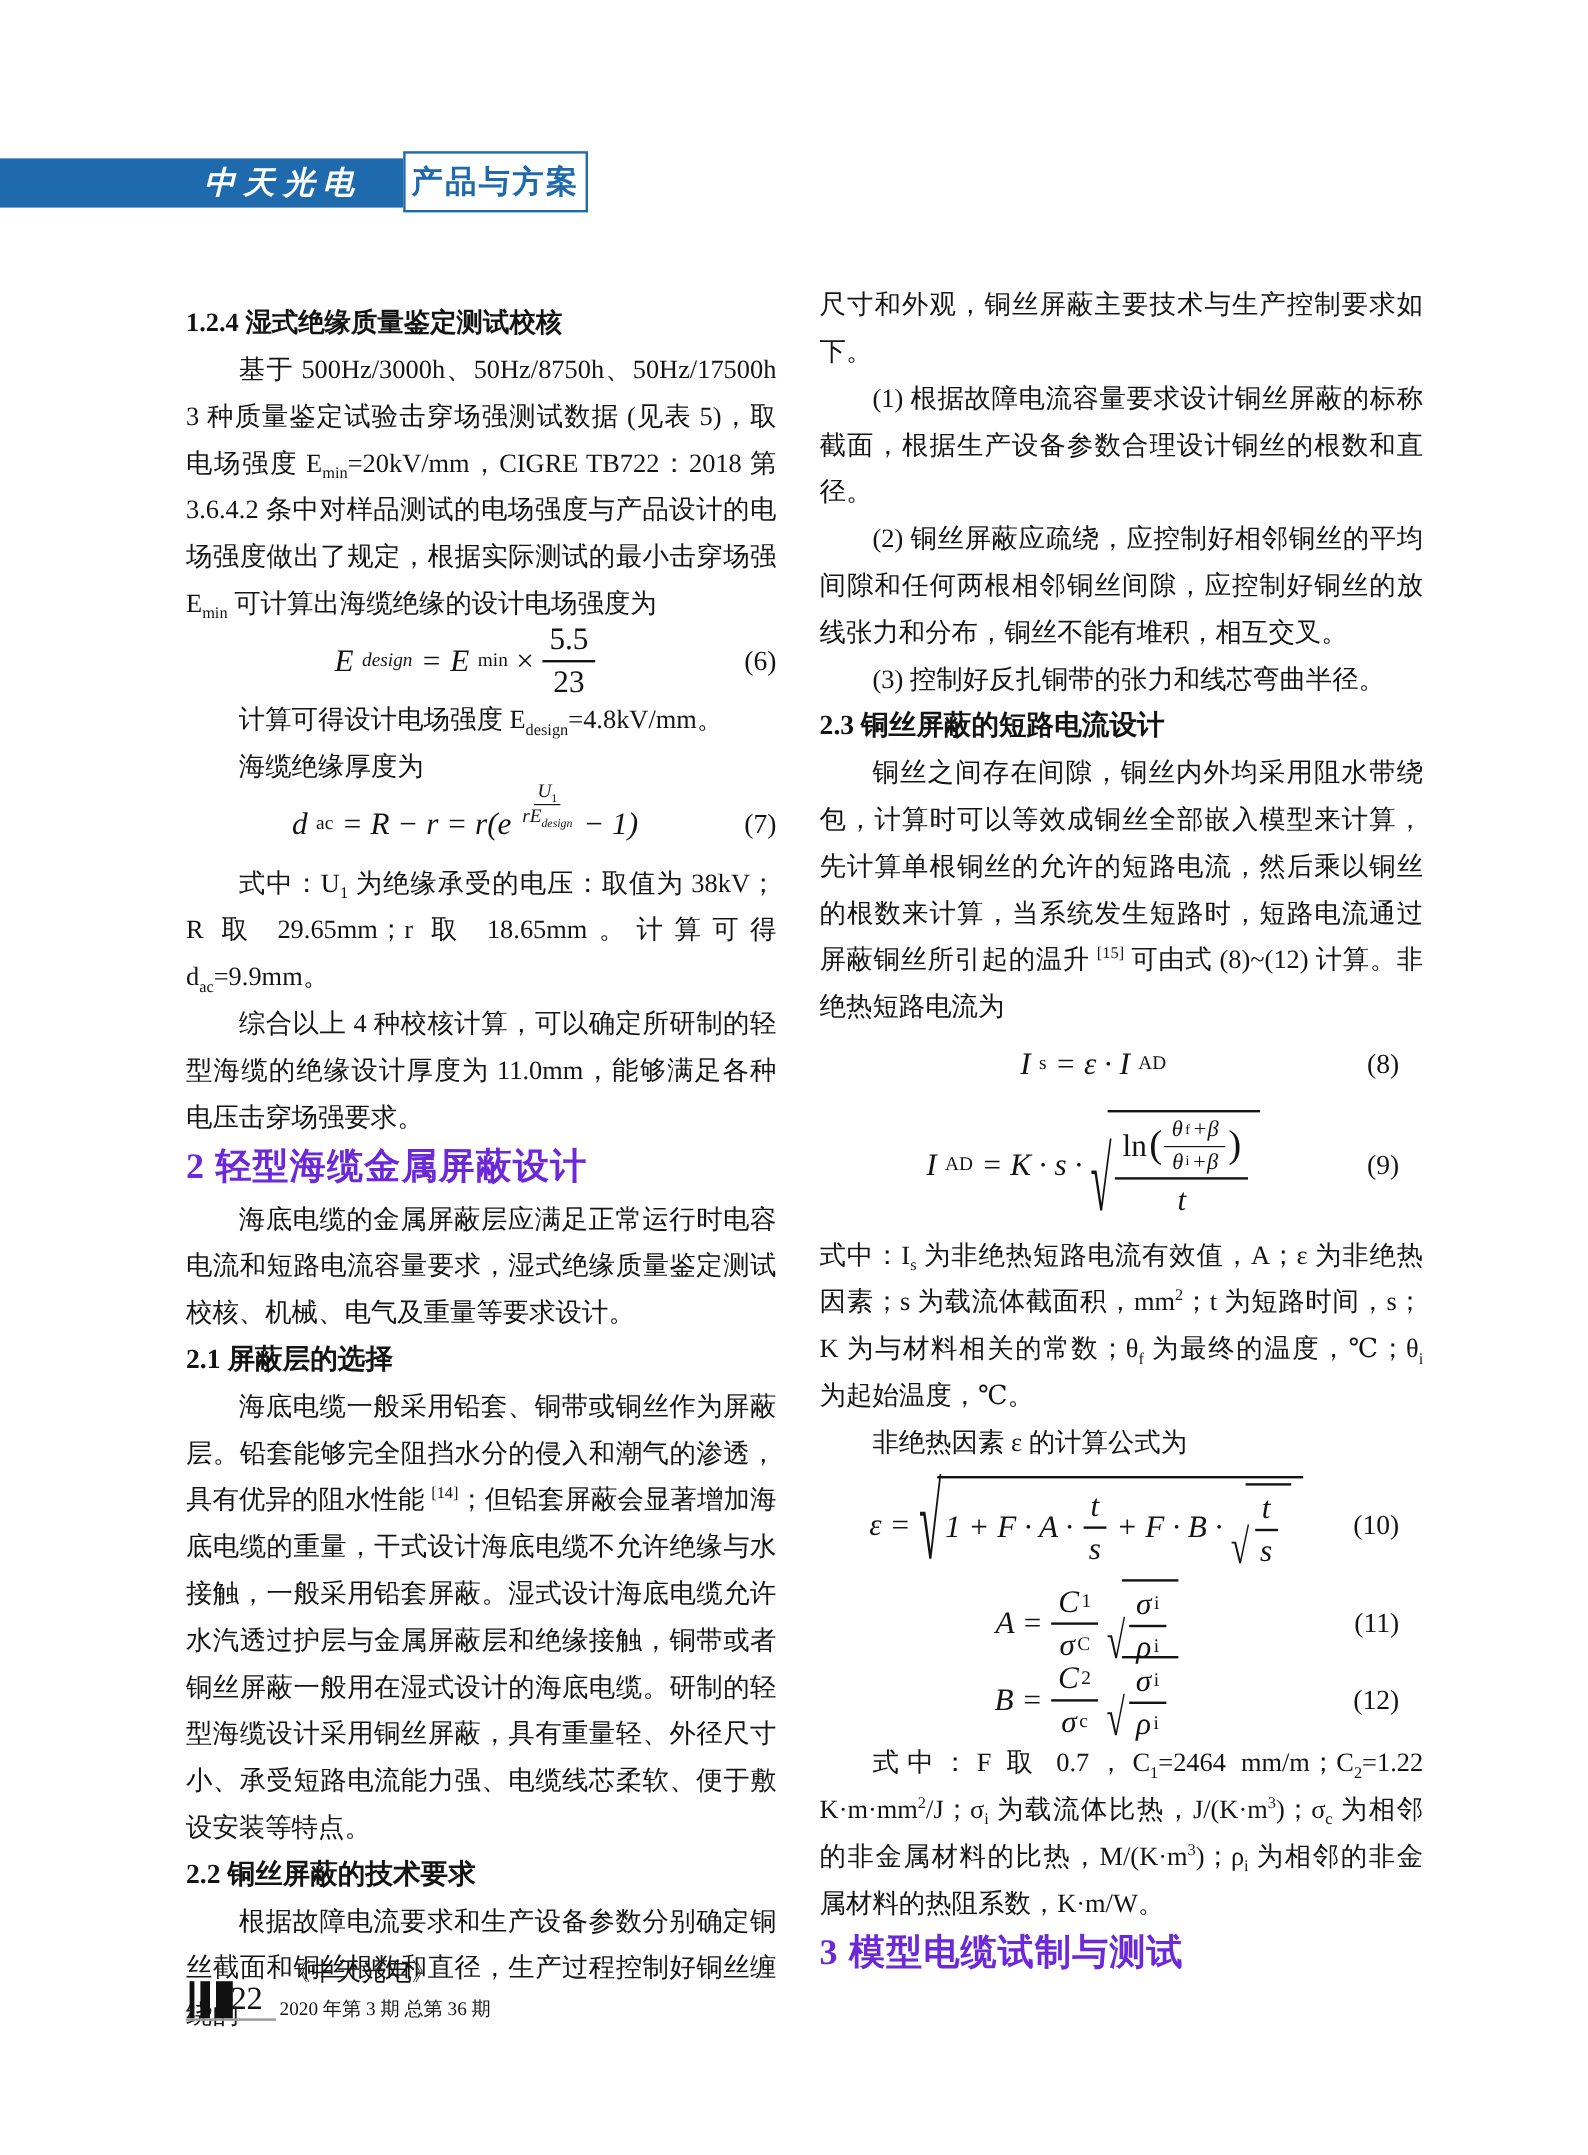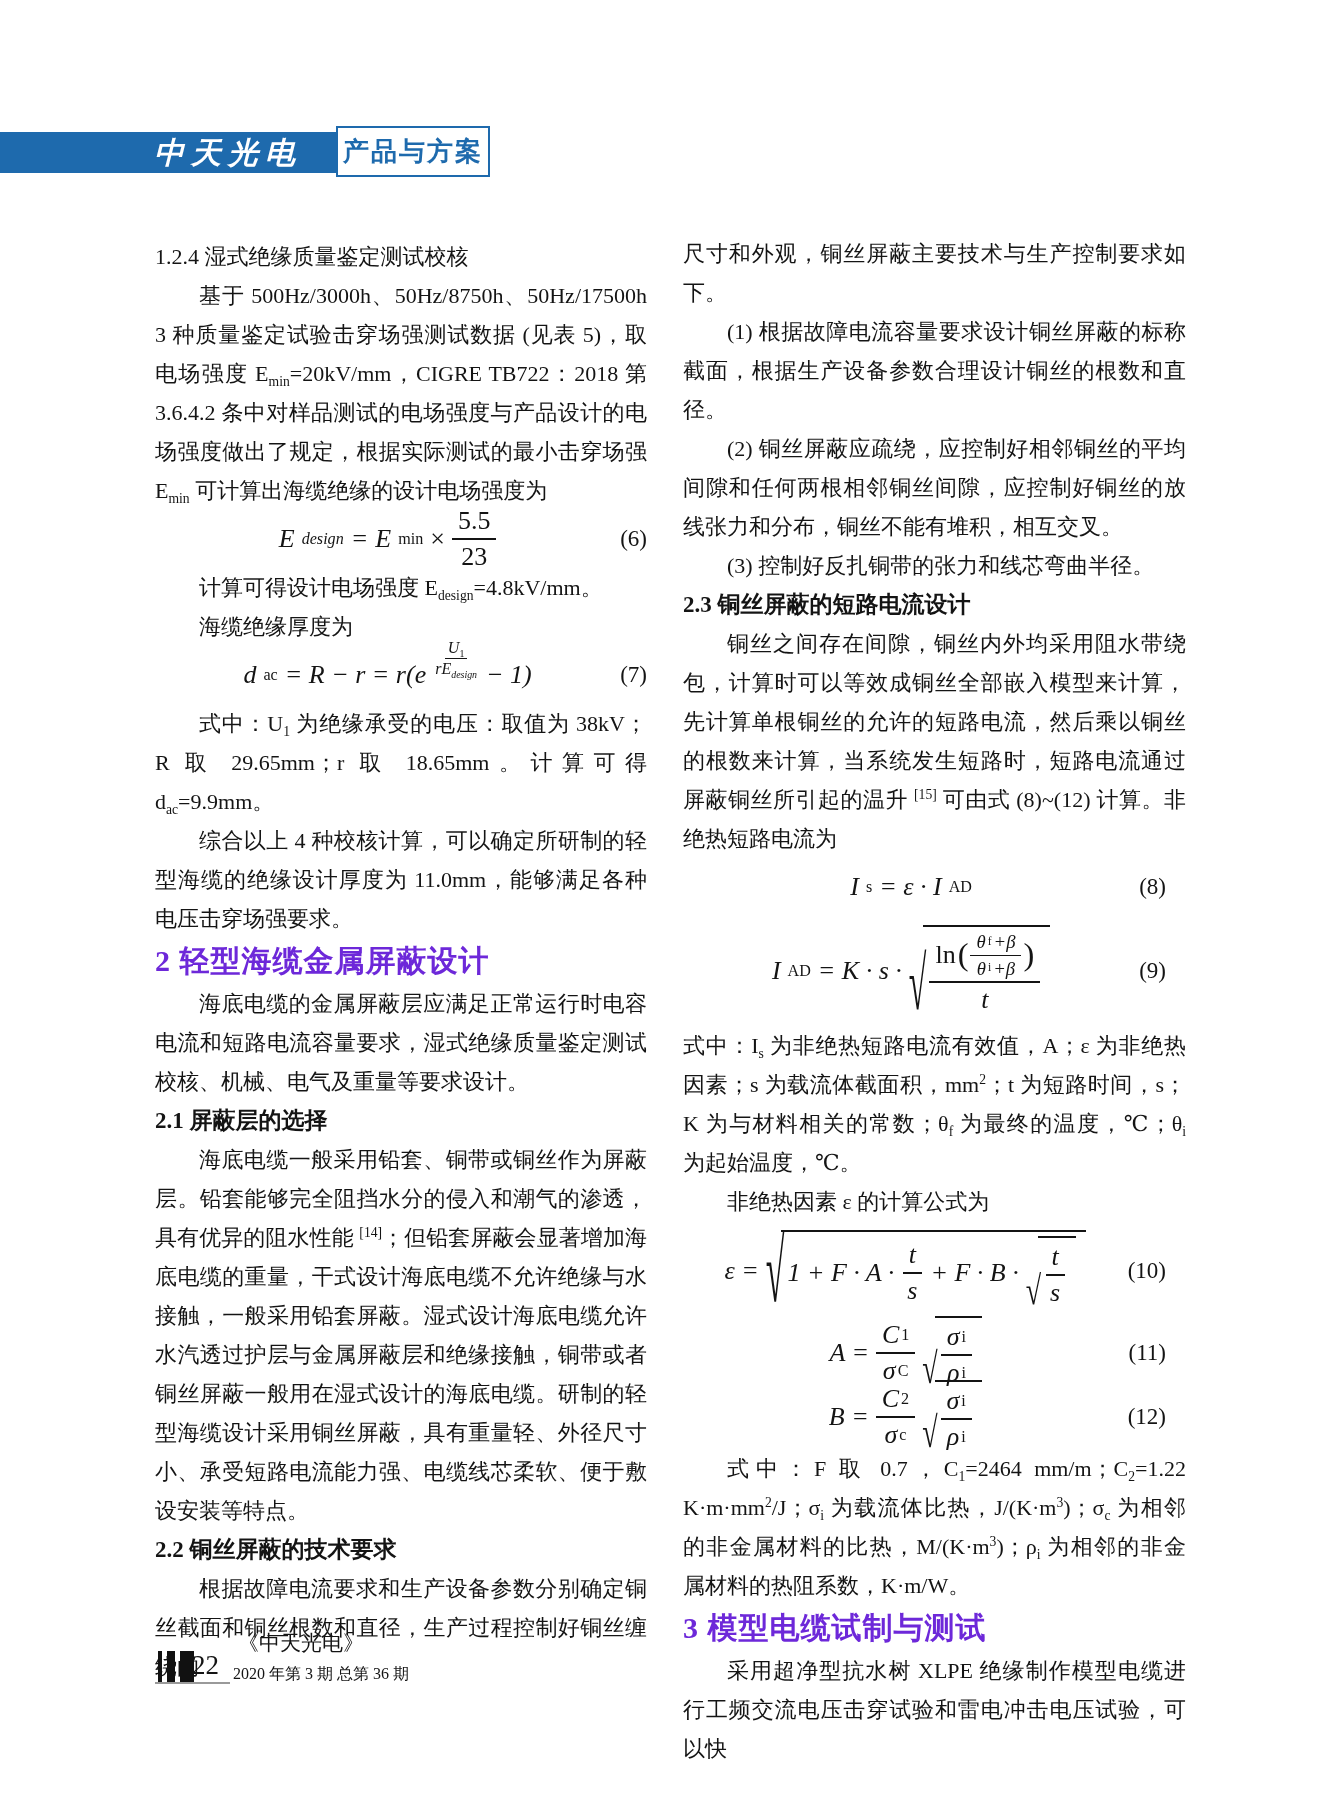--- a/index.html
+++ b/index.html
@@ -7,40 +7,40 @@
     position:relative; width:1323px; height:1796px; background:#ffffff;
     font-family:"Liberation Serif","DejaVu Serif",serif; color:#141414;
     overflow:hidden; margin:0 auto;
   }
   
   .header-bar {
     position:absolute; left:0; top:132px; width:336px; height:41px;
     background:#1e6aad; display:flex; align-items:center; justify-content:flex-end;
   }
   .brand {
-    color:#ffffff; font-weight:bold; font-style:italic; font-size:30px;
+    color:#ffffff; font-weight:bold; font-style:italic; font-size:26px;
     letter-spacing:7px; padding-right:34px; line-height:1;
     font-family:"Liberation Serif",serif;
   }
   .tab-box {
     position:absolute; left:336px; top:126px; width:154px; height:51px;
     background:#ffffff; border:2px solid #1e6aad; box-sizing:border-box;
     display:flex; align-items:center; justify-content:center;
   }
   .tab-box span {
     color:#1e6aad; font-size:26px; font-weight:bold; letter-spacing:2px;
     font-family:"Liberation Sans","DejaVu Sans",sans-serif;
   }
   
   .col { position:absolute; font-size:22px; line-height:39px; text-align:justify; }
   .col-left  { left:155px; top:237px; width:492px; }
   .col-right { left:683px; top:234px; width:503px; }
   .col p, .col .para { margin:0; text-indent:2em; }
   .noind { text-indent:0 !important; }
-  .h-plain { font-size:22px; font-weight:normal; line-height:39px; }
+  .h-plain { font-size:22px; font-weight:bold; line-height:39px;margin-top:12px; }
   .h-bold  { font-size:23px; font-weight:bold; line-height:39px; }
   .h-blue  { color:#6d28d9; font-size:30px; font-weight:bold; line-height:46px; letter-spacing:1px; }
   sub, sup { font-size:0.62em; line-height:0; }
   .it { font-style:italic; }
   
   .equation {
     display:flex; align-items:center; font-size:26px; line-height:1.15;
     font-family:"Liberation Serif","DejaVu Serif",serif; text-indent:0;
   }
   .eq-body { flex:1; display:flex; align-items:center; justify-content:center; gap:7px; flex-wrap:nowrap; }
@@ -277,21 +277,20 @@
                 </span>
               </span>
             </span>
           </span>
       </span>
       <span class="eq-num">(12)</span>
     </div>
 
     <p>式中：F 取 0.7，C<sub>1</sub>=2464 mm/m；C<sub>2</sub>=1.22 K·m·mm<sup>2</sup>/J；σ<sub>i</sub> 为载流体比热，J/(K·m<sup>3</sup>)；σ<sub>c</sub> 为相邻的非金属材料的比热，M/(K·m<sup>3</sup>)；ρ<sub>i</sub> 为相邻的非金属材料的热阻系数，K·m/W。</p>
     <div class="h-blue noind">3 模型电缆试制与测试</div>
-    <p>采用超净型抗水树 XLPE 绝缘制作模型电缆进行工频交流电压击穿试验和雷电冲击电压试验，可以快</p>
   </div>
 
   <div class="bars">
       <i class="b1"></i>
       <i class="b2"></i>
       <i class="b3"></i>
     </div>
   <div class="fline"></div>
   <div class="pageno">22</div>
   <div class="fj">《中天光电》</div>

